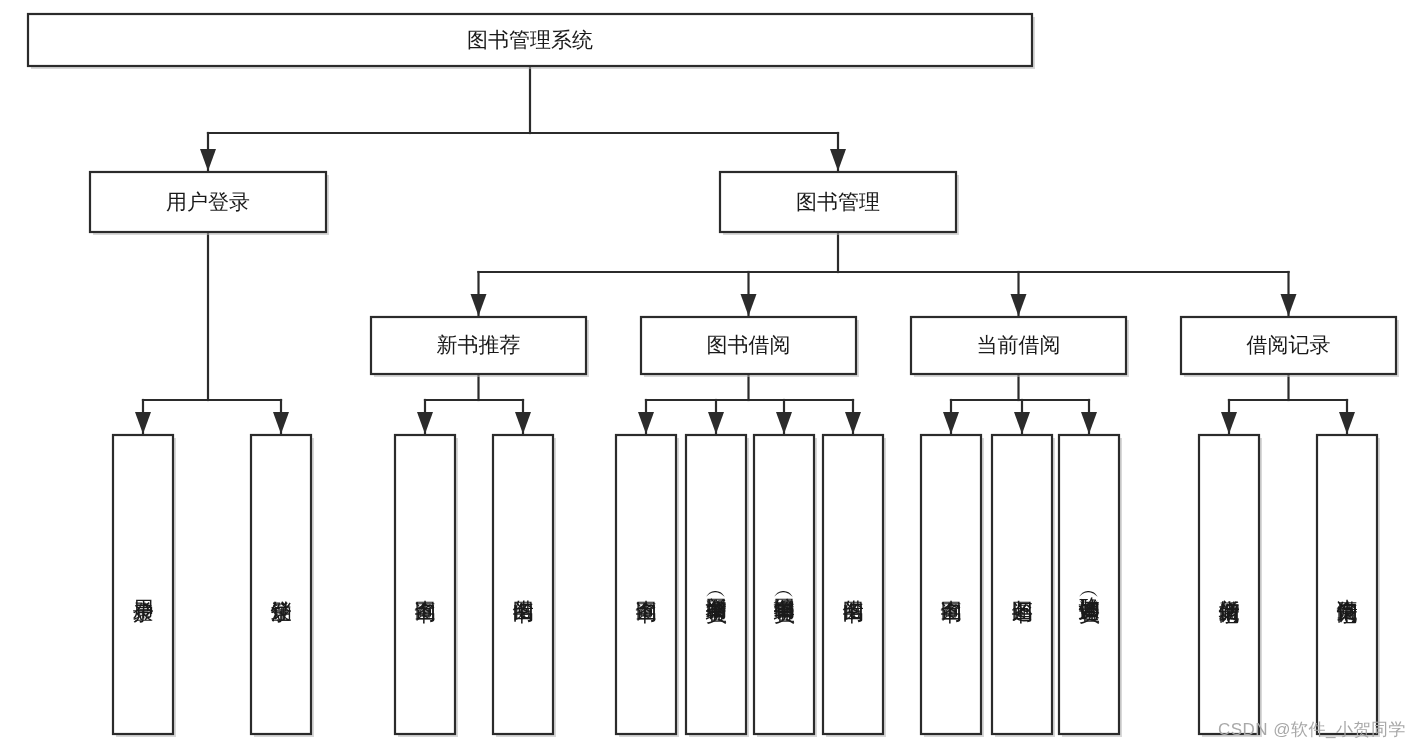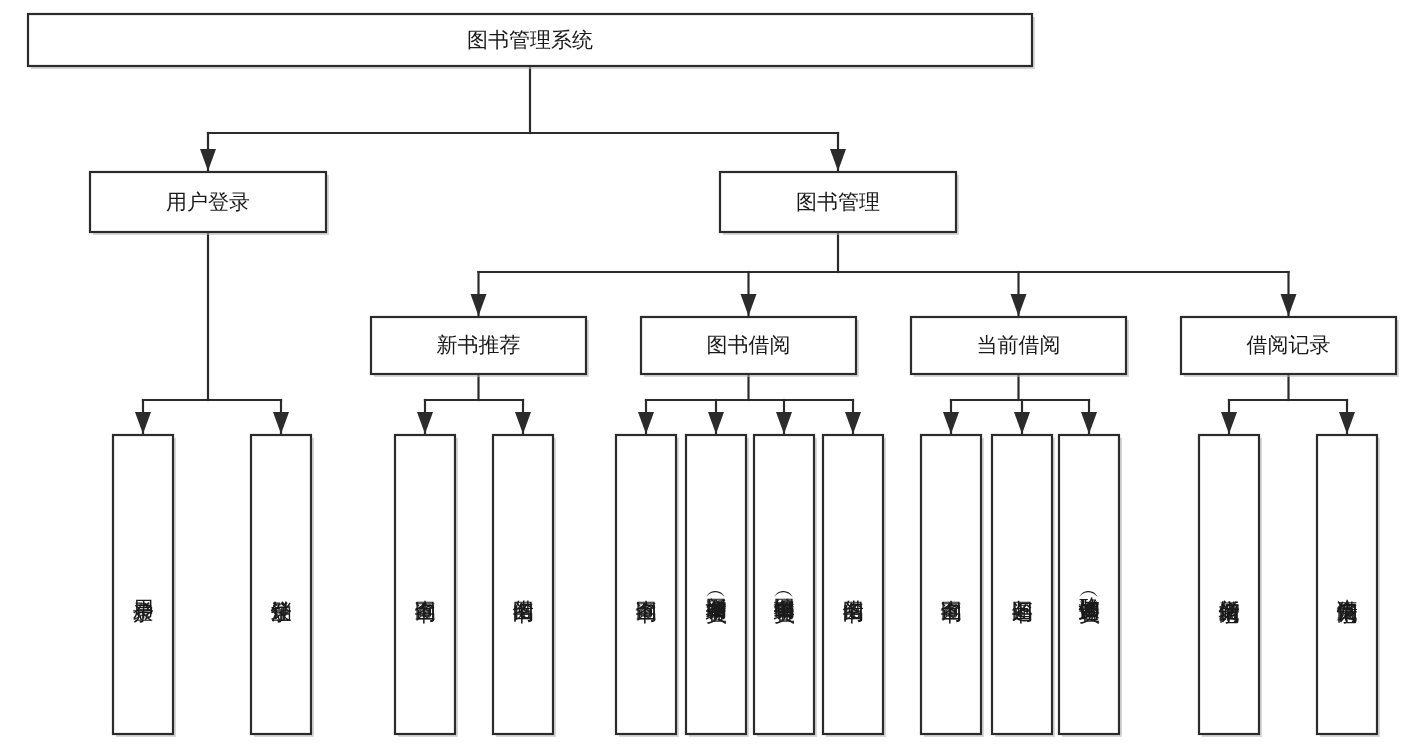--- a/index.html
+++ b/index.html
@@ -202,13 +202,14 @@
       <div class="label-vertical" style="left: 677px; top: 435px; width: 60px; height: 299px;">新增图书（管理员）</div>
       <div class="label-vertical" style="left: 745px; top: 435px; width: 60px; height: 299px;">编辑图书（管理员）</div>
       <div class="label-vertical" style="left: 814px; top: 435px; width: 60px; height: 299px;">借阅图书</div>
       <div class="label-vertical" style="left: 912px; top: 435px; width: 60px; height: 299px;">查询图书</div>
       <div class="label-vertical" style="left: 983px; top: 435px; width: 60px; height: 299px;">归还图书</div>
       <div class="label-vertical" style="left: 1050px; top: 435px; width: 60px; height: 299px;">确认归还（管理员）</div>
       <div class="label-vertical" style="left: 1190px; top: 435px; width: 60px; height: 299px;">新增借阅记录</div>
       <div class="label-vertical" style="left: 1308px; top: 435px; width: 60px; height: 299px;">查询借阅记录</div>
     </div>
 
+  <div class="watermark">CSDN @软件_小贺同学</div>
 </div>
 
 </body></html>

